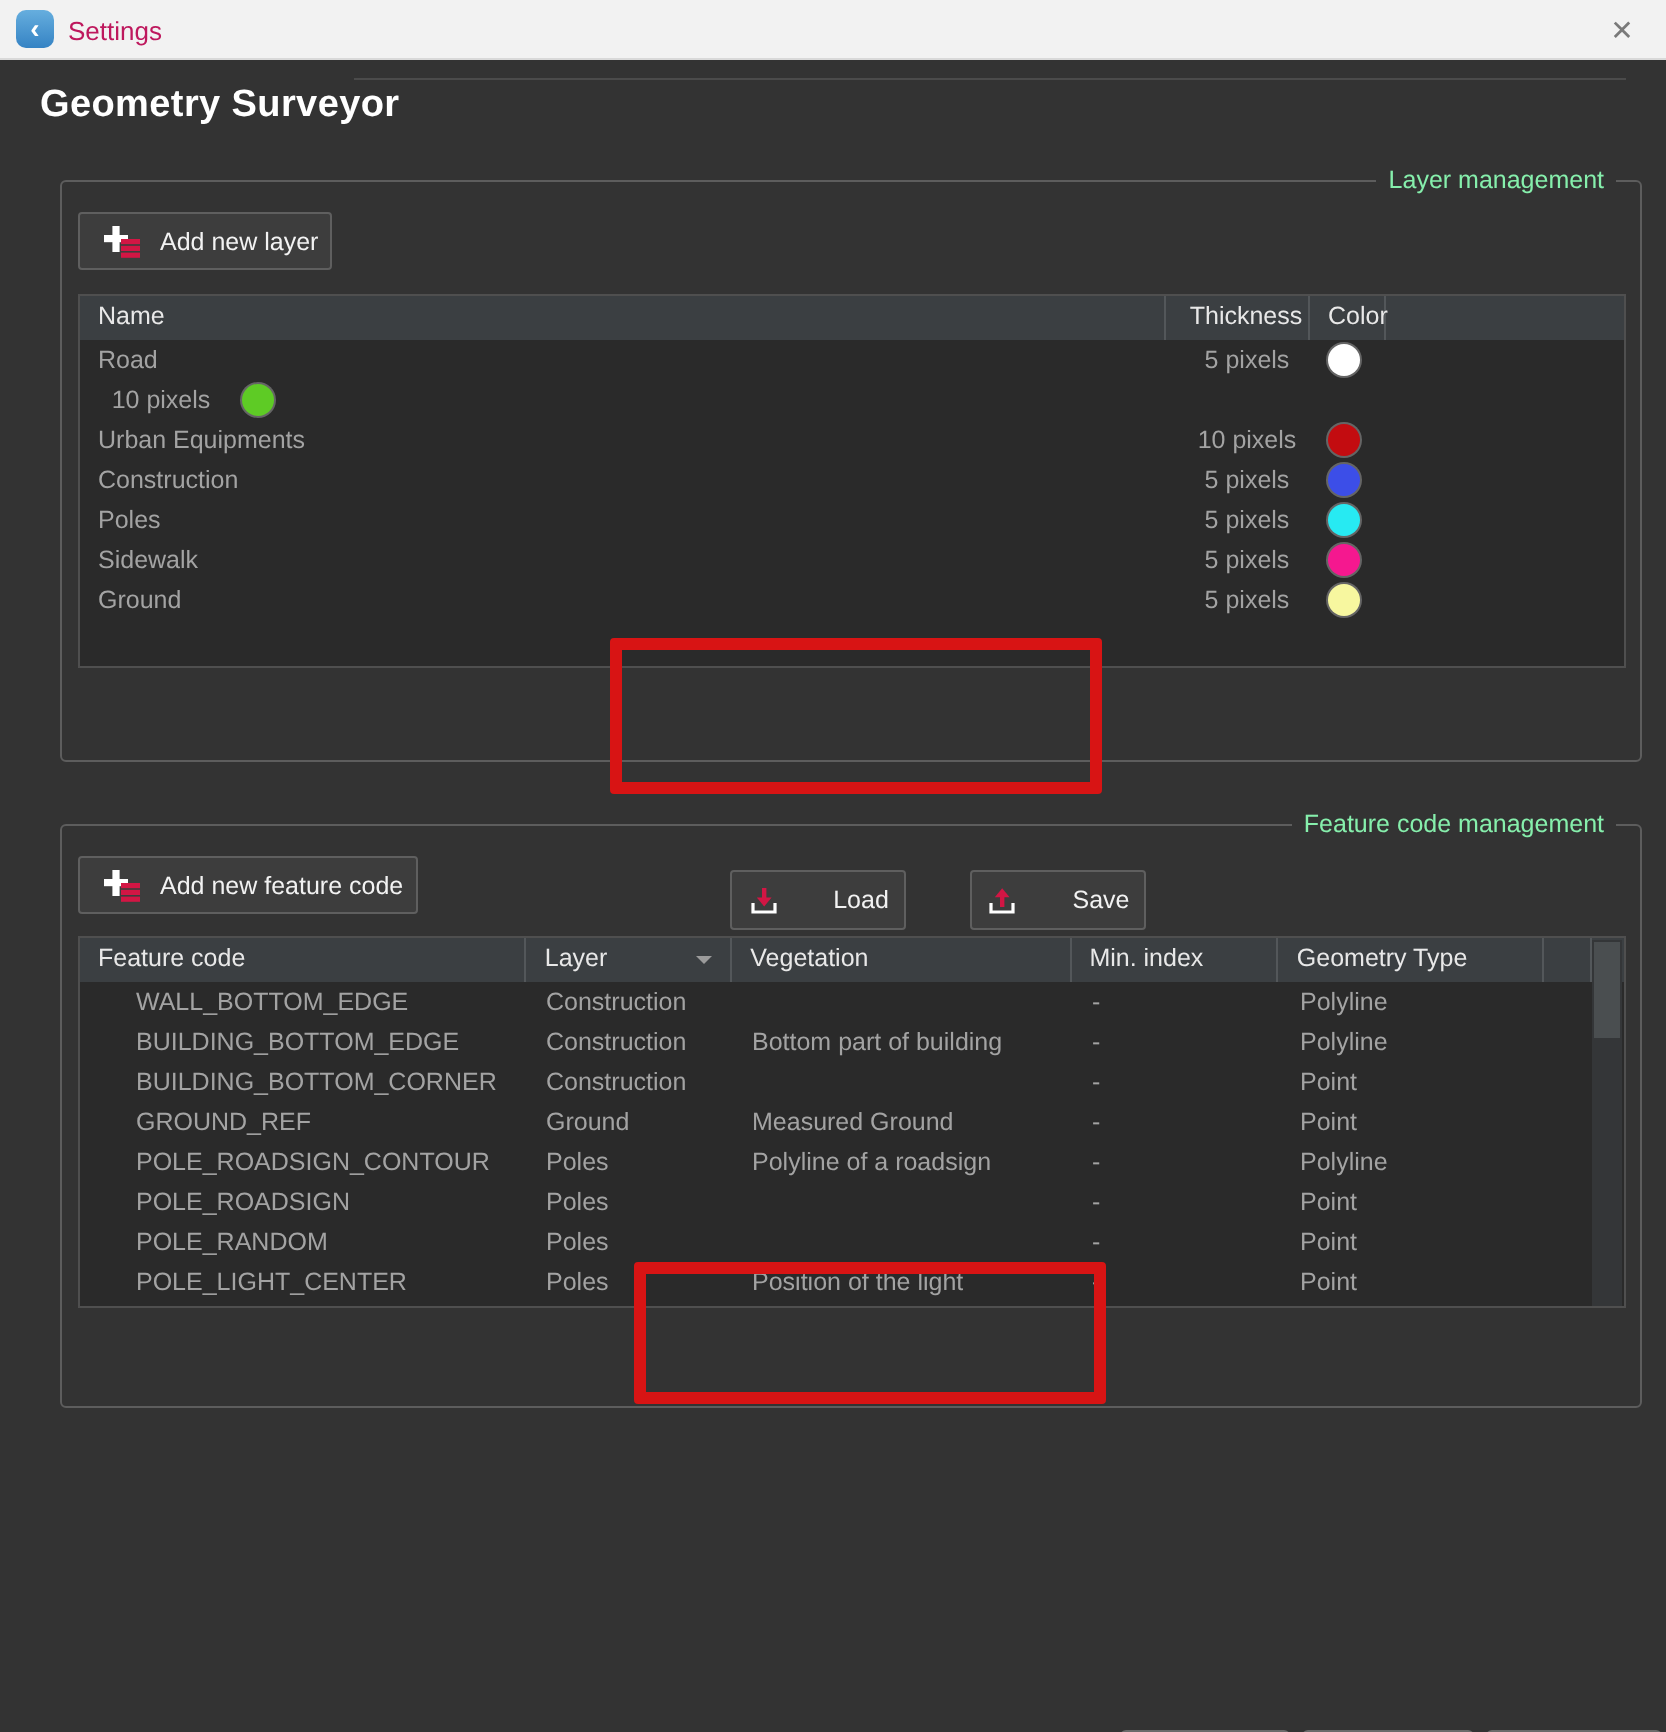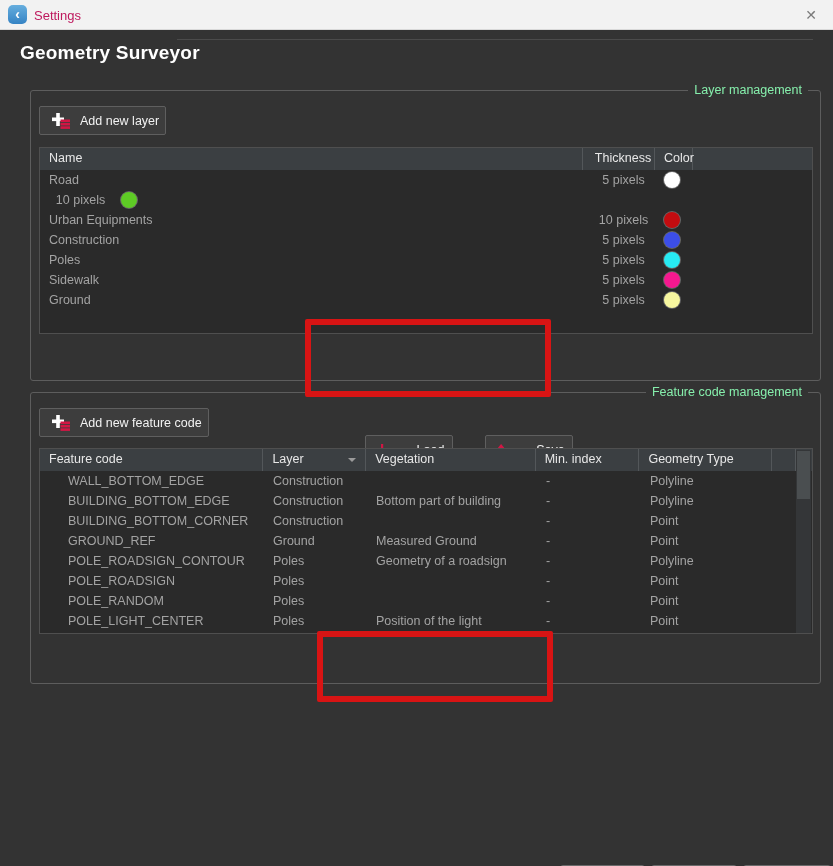--- a/index.html
+++ b/index.html
@@ -15,21 +15,21 @@
   .close-btn { position:absolute; right:12px; top:6px; width:20px; height:18px; color:#7a7a7a; font-size:14px;
                display:flex; align-items:center; justify-content:center; cursor:default; }
 
   
   .page-title { position:absolute; left:20px; top:42px; font-size:19px; font-weight:bold; color:#ffffff; letter-spacing:.2px; }
   .title-rule { position:absolute; left:177px; top:39px; width:636px; height:1px; background:#4b4b4b; }
 
   
   .groupbox { position:absolute; border:1px solid #5d5d5d; border-radius:3px; }
   #group1 { left:30px; top:90px; width:791px; height:291px; }
-  #group2 { left:30px; top:392px; width:791px; height:292px; }
+  #group2 { left:30px; top:412px; width:791px; height:292px; }
   .group-label { position:absolute; top:-9px; right:12px; background:#333333; padding:0 6px; font-size:12.5px; color:#86efac; line-height:17px; }
 
   
   .btn { display:flex; align-items:center; justify-content:center; gap:8px; background:#3d3d3d; border:1px solid #5f5f5f;
          border-radius:2px; color:#f2f2f2; font-size:12.5px; cursor:default; }
   .add-btn { position:absolute; left:8px; top:15px; height:29px; padding:0 6px 0 12px; justify-content:flex-end; }
   .ls-btn { position:absolute; width:88px; height:30px;gap:27px; }
   .footer-btn { position:absolute; top:825px; height:31px; background:#3e3e3e; border:1px solid #6b6b6b; border-radius:3px; font-size:13px;margin-top:40px; }
   #btn-ok { left:560px; width:85px; }
   #btn-cancel { left:651px; width:86px; }
@@ -229,21 +229,21 @@
           <div class="tcell w-fc">GROUND_REF</div>
           <div class="tcell w-layer">Ground</div>
           <div class="tcell w-desc">Measured Ground</div>
           <div class="tcell w-min">-</div>
           <div class="tcell w-geom">Point</div>
           <div class="tcell w-fill2"></div>
         </div>
         <div class="trow">
           <div class="tcell w-fc">POLE_ROADSIGN_CONTOUR</div>
           <div class="tcell w-layer">Poles</div>
-          <div class="tcell w-desc">Geometry of a roadsign</div>
+          <div class="tcell w-desc">Polyline of a roadsign</div>
           <div class="tcell w-min">-</div>
           <div class="tcell w-geom">Polyline</div>
           <div class="tcell w-fill2"></div>
         </div>
         <div class="trow">
           <div class="tcell w-fc">POLE_ROADSIGN</div>
           <div class="tcell w-layer">Poles</div>
           <div class="tcell w-desc"></div>
           <div class="tcell w-min">-</div>
           <div class="tcell w-geom">Point</div>

